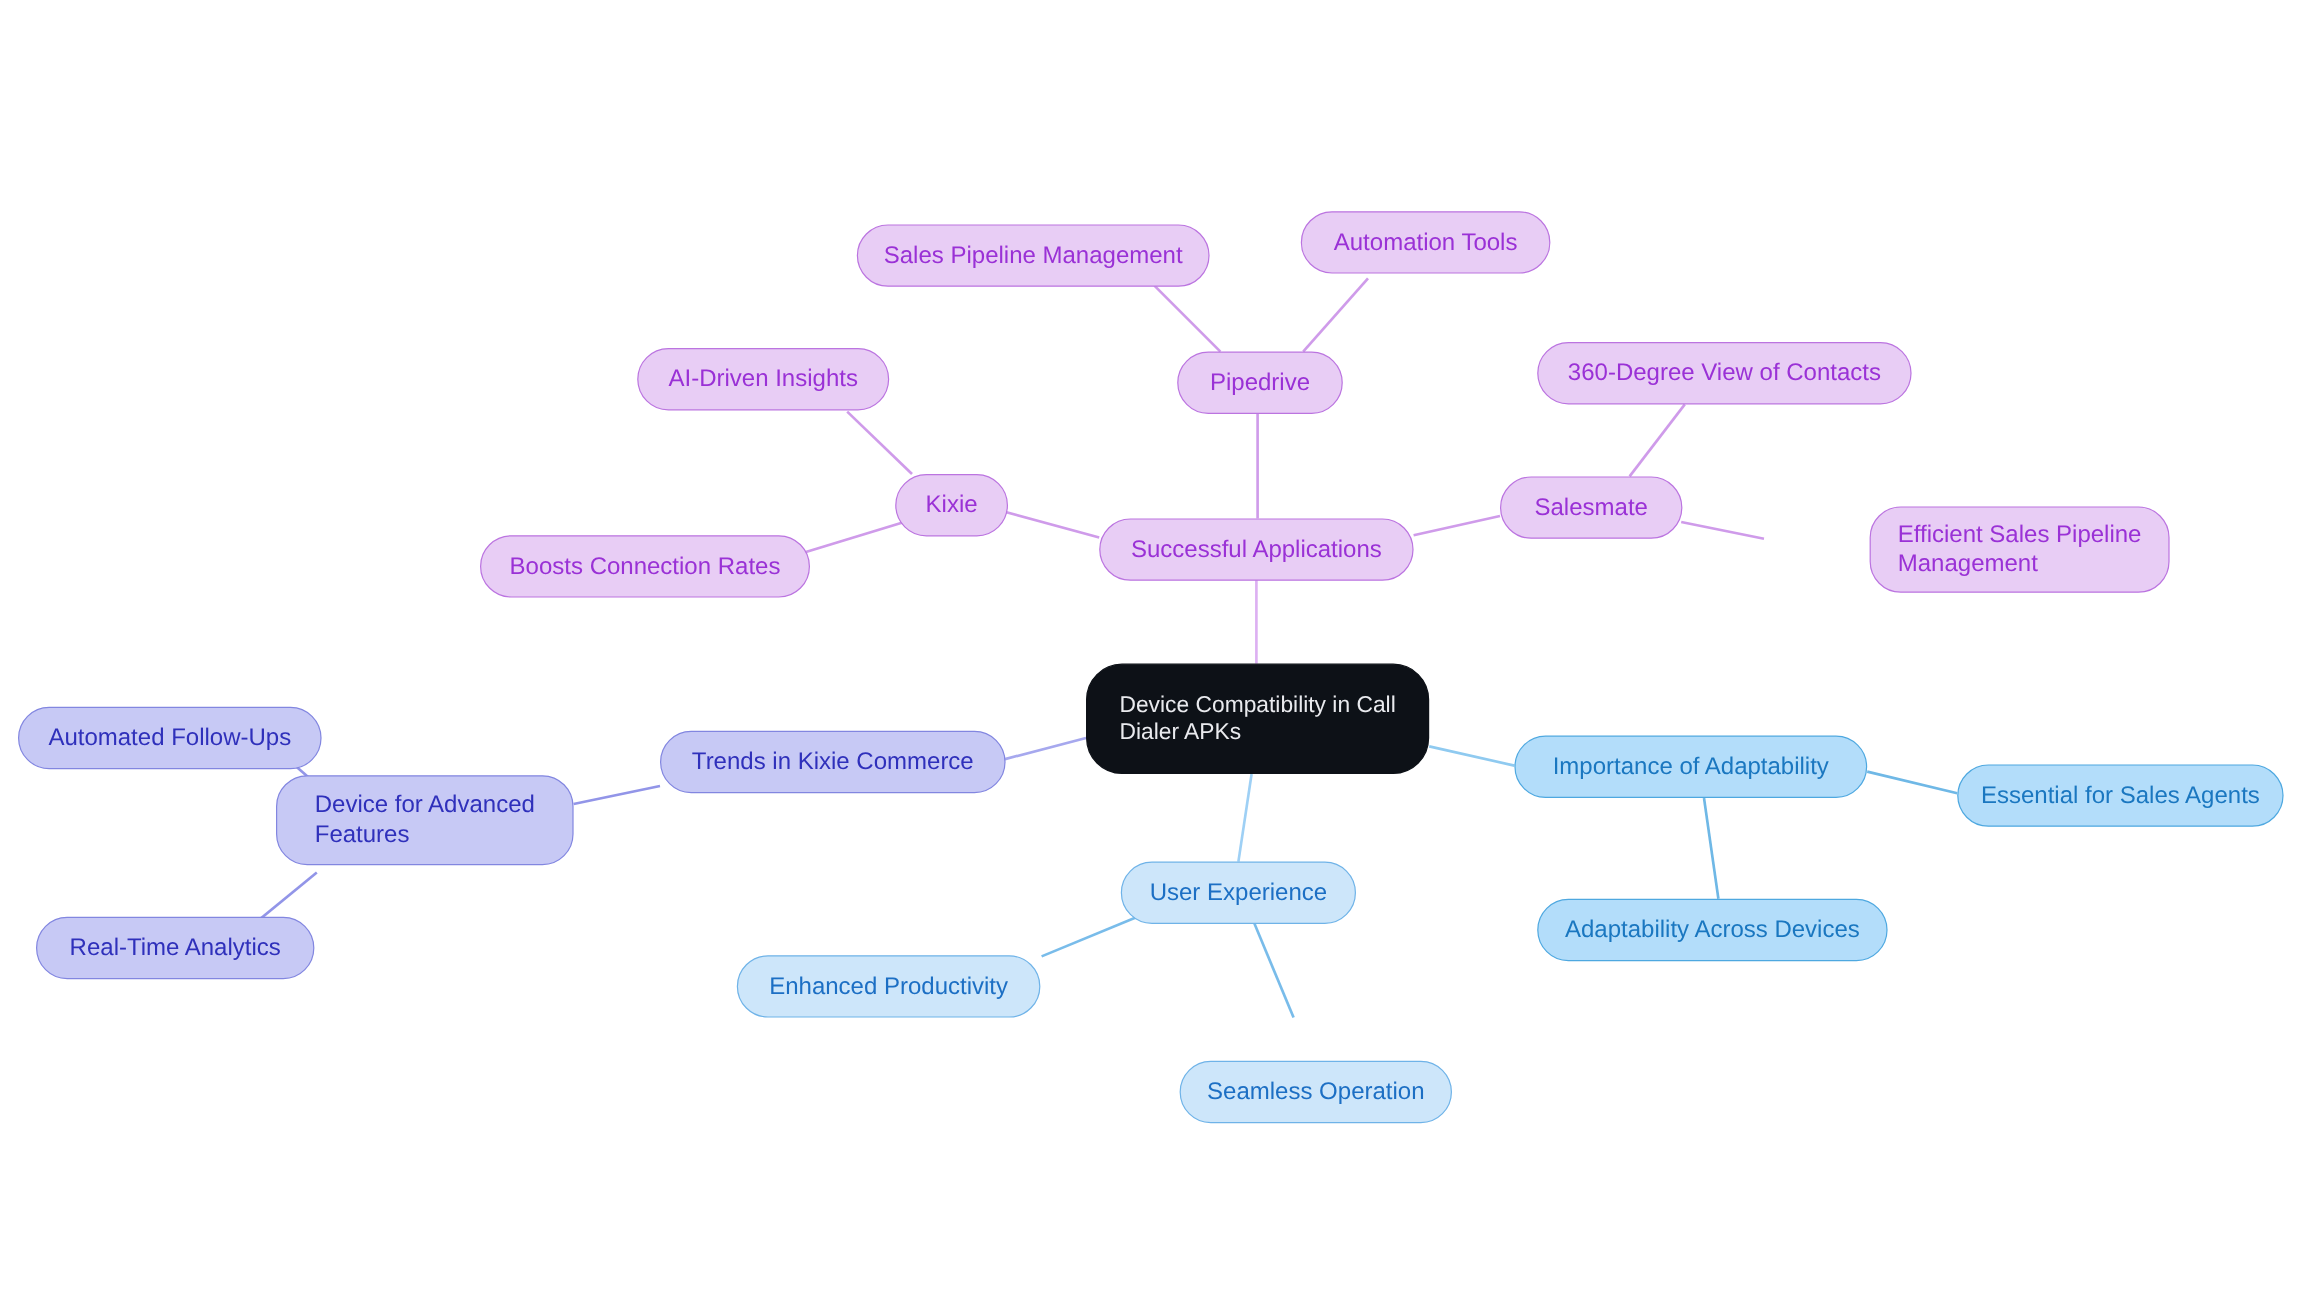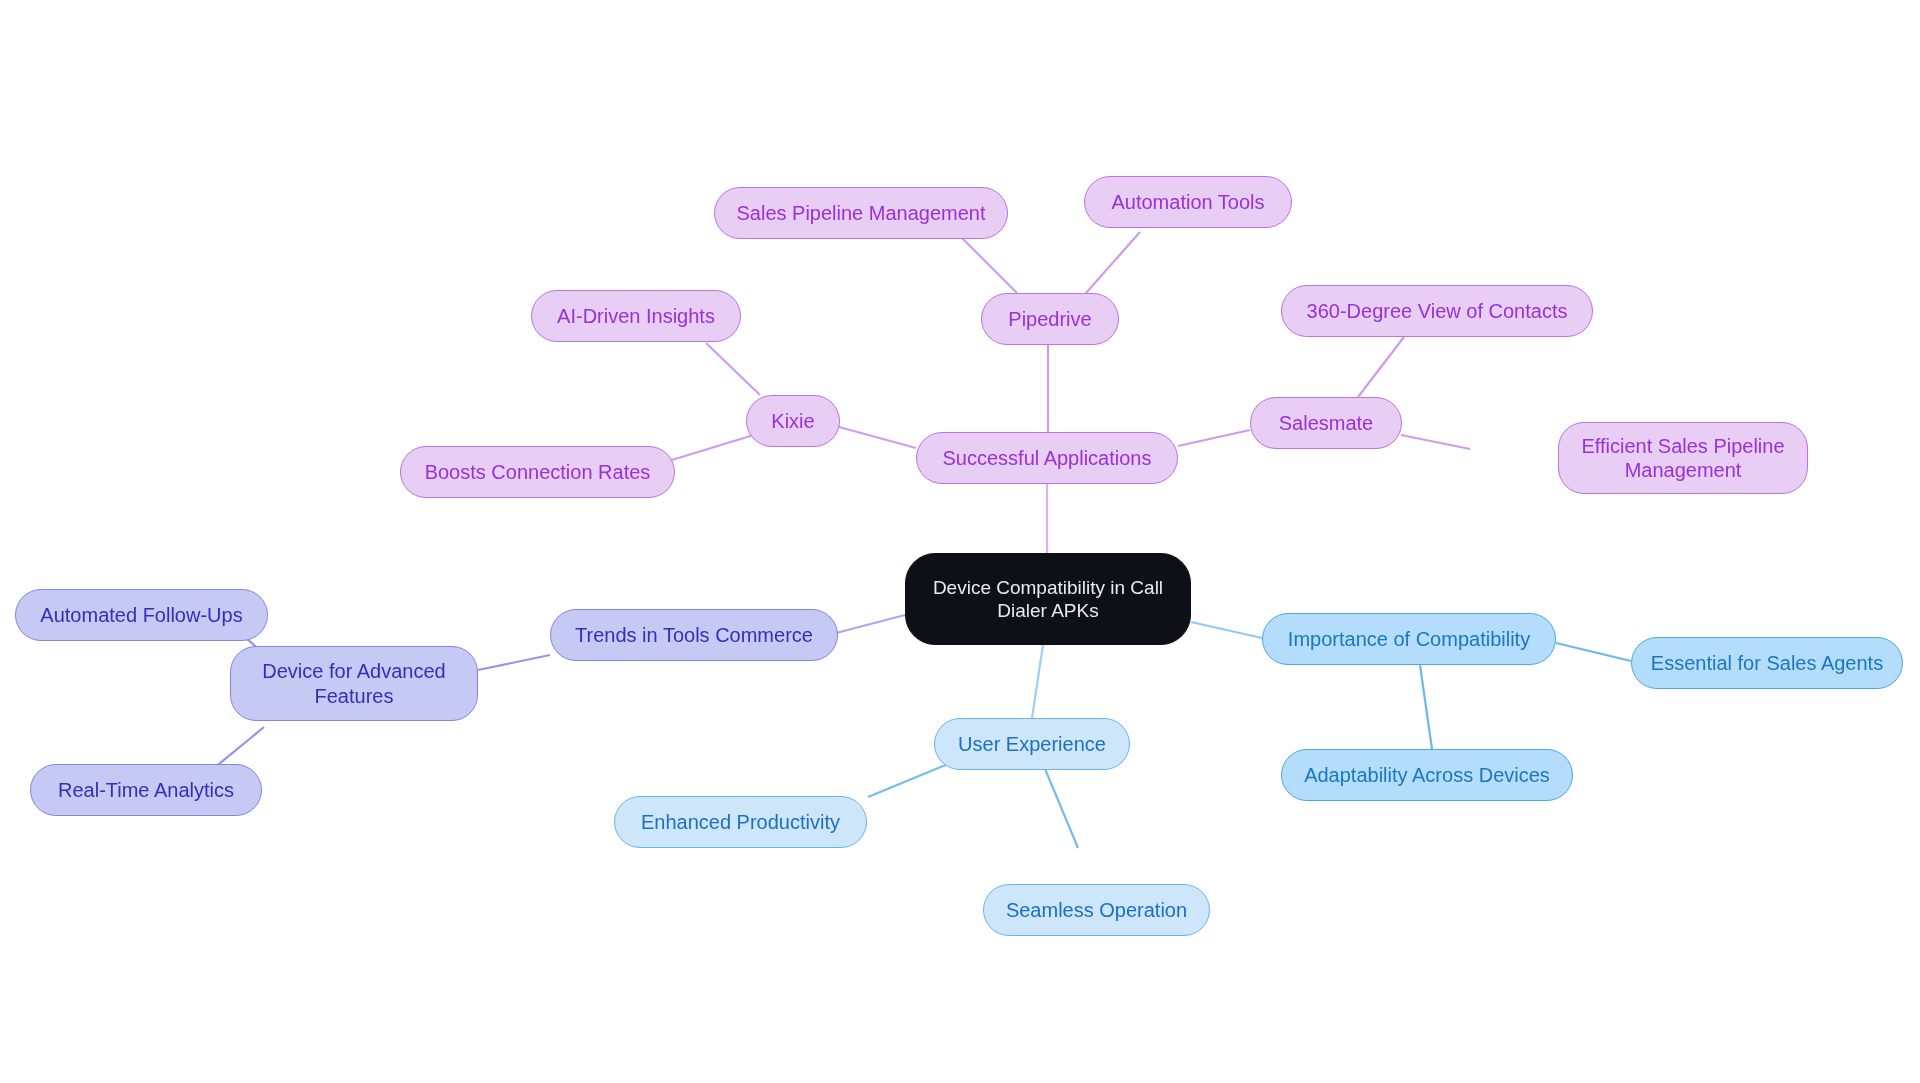--- a/index.html
+++ b/index.html
@@ -23,21 +23,20 @@
     top: 0;
     width: 1920px;
     height: 1083px;
   }
   .node {
     position: absolute;
     box-sizing: border-box;
     display: flex;
     align-items: center;
     justify-content: center;
-    text-align: center;
     border-radius: 26px;
     border-style: solid;
     border-width: 1.4px;
     line-height: 1.22;
     padding: 4px 10px;
     white-space: pre-line;
   }
   .root {
     background: #0d1117;
     border-color: #0d1117;
@@ -132,33 +131,33 @@
 
   <div class="node purple fs20" style="left:400px; top:446px; width:275px; height:52px;">Boosts Connection Rates</div>
 
   <div class="node purple fs20" style="left:1250px; top:397px; width:152px; height:52px;">Salesmate</div>
 
   <div class="node purple fs20" style="left:1281px; top:285px; width:312px; height:52px;">360-Degree View of Contacts</div>
 
   <div class="node purple fs20" style="left:1558px; top:422px; width:250px; height:72px;">Efficient Sales Pipeline
 Management</div>
 
-  <div class="node blue fs20" style="left:1262px; top:613px; width:294px; height:52px;">Importance of Compatibility</div>
+  <div class="node blue fs20" style="left:1262px; top:613px; width:294px; height:52px;">Importance of Adaptability</div>
 
   <div class="node blue fs20" style="left:1631px; top:637px; width:272px; height:52px;">Essential for Sales Agents</div>
 
   <div class="node blue fs20" style="left:1281px; top:749px; width:292px; height:52px;">Adaptability Across Devices</div>
 
   <div class="node lightblue fs20" style="left:934px; top:718px; width:196px; height:52px;">User Experience</div>
 
   <div class="node lightblue fs20" style="left:614px; top:796px; width:253px; height:52px;">Enhanced Productivity</div>
 
   <div class="node lightblue fs20" style="left:983px; top:848px; width:227px; height:52px;margin-top:36px;">Seamless Operation</div>
 
-  <div class="node periwinkle fs20" style="left:550px; top:609px; width:288px; height:52px;">Trends in Tools Commerce</div>
+  <div class="node periwinkle fs20" style="left:550px; top:609px; width:288px; height:52px;">Trends in Kixie Commerce</div>
 
   <div class="node periwinkle fs20" style="left:230px; top:646px; width:248px; height:75px;">Device for Advanced
 Features</div>
 
   <div class="node periwinkle fs20" style="left:15px; top:545px; width:253px; height:52px;margin-top:44px;">Automated Follow-Ups</div>
 
   <div class="node periwinkle fs20" style="left:30px; top:764px; width:232px; height:52px;">Real-Time Analytics</div>
 
 </div>
 

